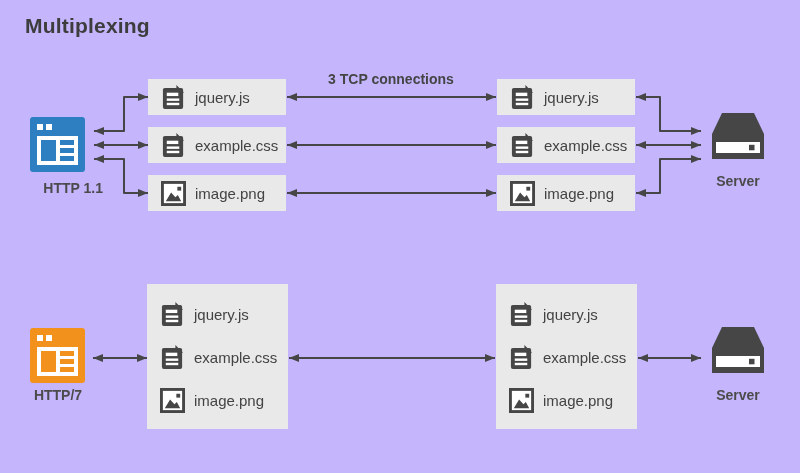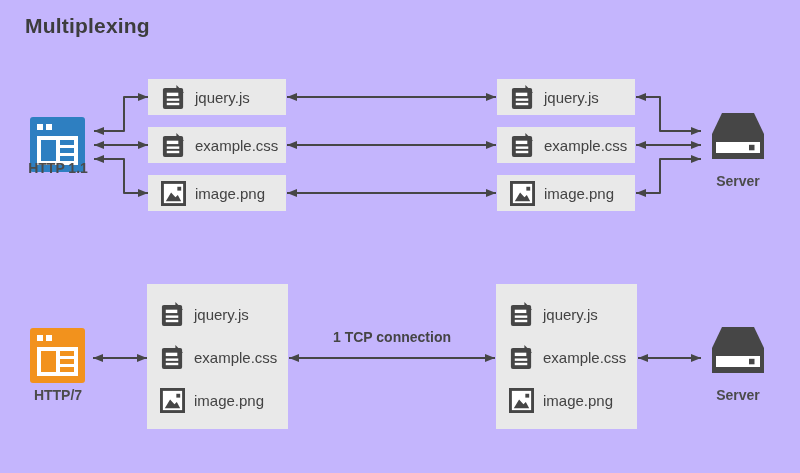--- a/index.html
+++ b/index.html
@@ -77,21 +77,21 @@
         <rect x="7" y="7" width="6" height="6" fill="#fff"></rect>
         <rect x="16" y="7" width="6" height="6" fill="#fff"></rect>
         <rect x="7" y="19" width="41" height="29" fill="#fff"></rect>
         <rect x="11" y="23" width="15" height="21" fill="#2e7fc1"></rect>
         <rect x="30" y="23" width="14" height="5" fill="#2e7fc1"></rect>
         <rect x="30" y="31" width="14" height="5" fill="#2e7fc1"></rect>
         <rect x="30" y="39" width="14" height="5" fill="#2e7fc1"></rect>
       </svg>
     </span>
   </div>
-  <div class="node-label" style="left:13px;top:160px;">HTTP 1.1</div>
+  <div class="node-label" style="left:13px;top:180px;text-align:right;">HTTP 1.1</div>
 
   <div class="fbox" style="left:148px;top:79px;">
     <span class="ficon">
       <svg width="25" height="27" viewBox="0 0 26 28">
         <polygon points="16,1 24,9 16,9" fill="#464646"></polygon>
         <rect x="2" y="4" width="21" height="22" rx="2" fill="#464646"></rect>
         <rect x="6" y="9" width="12" height="3.5" fill="#fff"></rect>
         <rect x="6" y="15" width="13" height="2.5" fill="#fff"></rect>
         <rect x="6" y="19.5" width="13" height="2.5" fill="#fff"></rect>
       </svg>
@@ -114,20 +114,21 @@
     <span class="ficon">
       <svg width="25" height="25" viewBox="0 0 26 26">
         <rect x="1.5" y="1.5" width="23" height="23" fill="#fff" stroke="#464646" stroke-width="3"></rect>
         <polygon points="5,21 10.5,12 15,17 17.5,14.5 21,21" fill="#464646"></polygon>
         <rect x="17" y="6" width="4" height="4" fill="#464646"></rect>
       </svg>
     </span>
     <span class="fname">image.png</span>
   </div>
 
+  <div class="conn-label" style="left:281px;top:71px;">3 TCP connections</div>
 
   <div class="fbox" style="left:497px;top:79px;">
     <span class="ficon">
       <svg width="25" height="27" viewBox="0 0 26 28">
         <polygon points="16,1 24,9 16,9" fill="#464646"></polygon>
         <rect x="2" y="4" width="21" height="22" rx="2" fill="#464646"></rect>
         <rect x="6" y="9" width="12" height="3.5" fill="#fff"></rect>
         <rect x="6" y="15" width="13" height="2.5" fill="#fff"></rect>
         <rect x="6" y="19.5" width="13" height="2.5" fill="#fff"></rect>
       </svg>
@@ -214,21 +215,20 @@
         <svg width="25" height="25" viewBox="0 0 26 26">
           <rect x="1.5" y="1.5" width="23" height="23" fill="#fff" stroke="#464646" stroke-width="3"></rect>
           <polygon points="5,21 10.5,12 15,17 17.5,14.5 21,21" fill="#464646"></polygon>
           <rect x="17" y="6" width="4" height="4" fill="#464646"></rect>
         </svg>
       </span>
       <span class="fname">image.png</span>
     </div>
   </div>
 
-  <div class="conn-label" style="left:282px;top:329px;">1 TCP connection</div>
 
   <div class="bigbox" style="left:496px;top:284px;">
     <div class="frow">
       <span class="ficon">
         <svg width="25" height="27" viewBox="0 0 26 28">
           <polygon points="16,1 24,9 16,9" fill="#464646"></polygon>
           <rect x="2" y="4" width="21" height="22" rx="2" fill="#464646"></rect>
           <rect x="6" y="9" width="12" height="3.5" fill="#fff"></rect>
           <rect x="6" y="15" width="13" height="2.5" fill="#fff"></rect>
           <rect x="6" y="19.5" width="13" height="2.5" fill="#fff"></rect>

